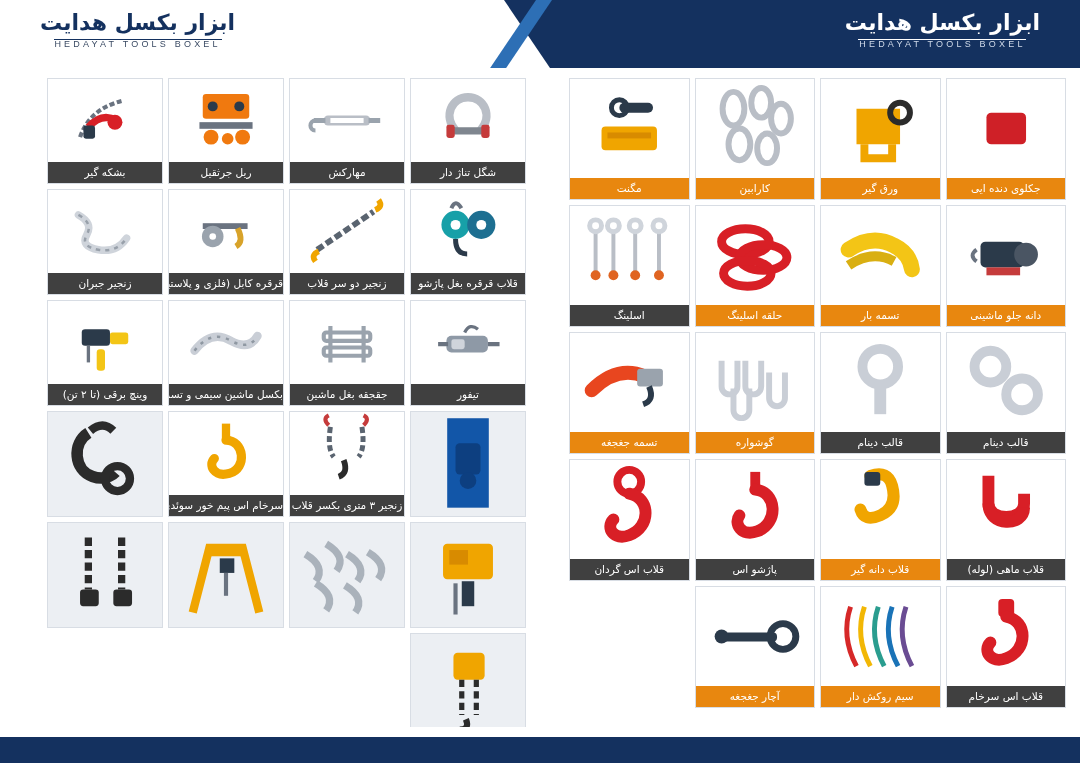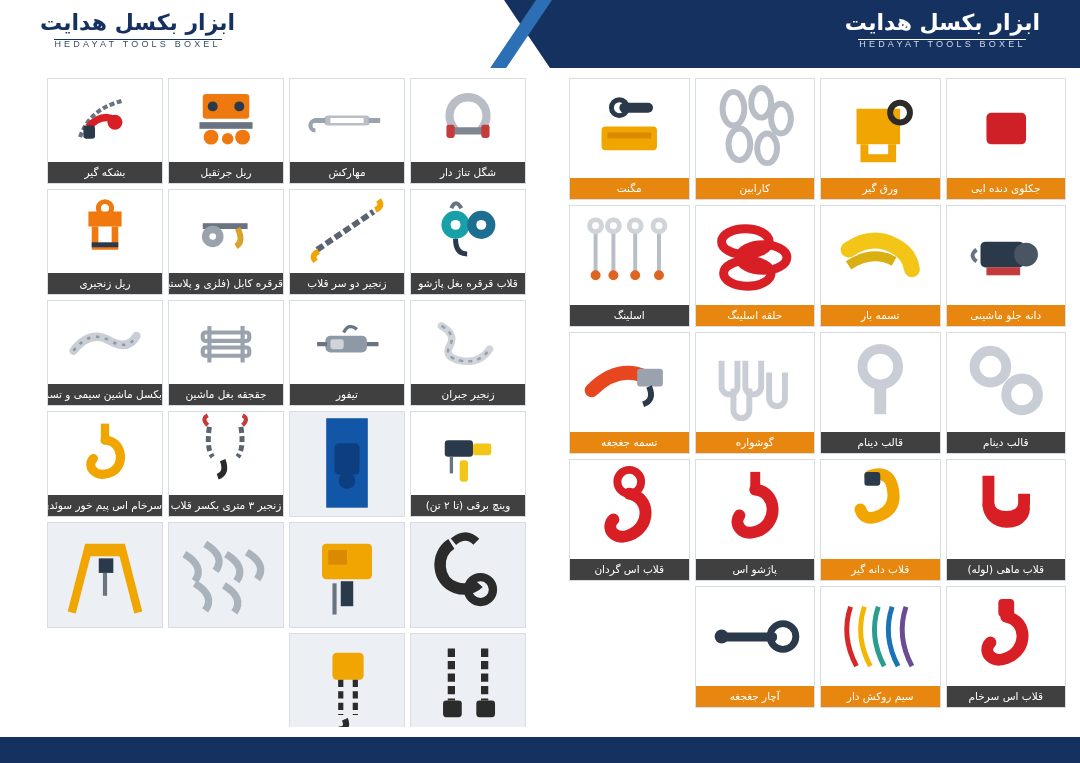--- a/index.html
+++ b/index.html
@@ -415,31 +415,20 @@
             <circle cx="34" cy="56" r="13" fill="#9aa3ad"></circle>
             <circle cx="34" cy="56" r="4" fill="#fff"></circle>
             <path d="M64 46 q8 16 -2 22" fill="none" stroke="#d8a32a" stroke-width="7"></path>
           </svg>
         </div>
         <div class="cap cap-blue cap-small">قرقره کابل (فلزی و پلاستیکی)</div>
       </div>
       <div class="card">
         <div class="art">
           <svg viewBox="0 0 100 100" preserveAspectRatio="xMidYMid meet">
-            <path d="M30 26 h40 v18 h-40z" fill="#f0790f"></path>
-            <path d="M38 44 v24 h24 v-24" fill="none" stroke="#f0790f" stroke-width="8"></path>
-            <circle cx="50" cy="22" r="8" fill="none" stroke="#f0790f" stroke-width="6"></circle>
-            <path d="M34 66 h32" stroke="#2b3a4a" stroke-width="6"></path>
-          </svg>
-        </div>
-        <div class="cap cap-blue">ریل زنجیری</div>
-      </div>
-      <div class="card">
-        <div class="art">
-          <svg viewBox="0 0 100 100" preserveAspectRatio="xMidYMid meet">
             <path d="M18 30 q18 10 10 24 q-8 14 14 18 q22 4 34 -14" fill="none" stroke="#cfd4db" stroke-width="9" stroke-linecap="round"></path>
             <path d="M18 30 q18 10 10 24 q-8 14 14 18 q22 4 34 -14" fill="none" stroke="#98a0aa" stroke-width="3" stroke-dasharray="5 6"></path>
           </svg>
         </div>
         <div class="cap cap-blue">زنجیر جبران</div>
       </div>
       <div class="card">
         <div class="art">
           <svg viewBox="0 0 100 100" preserveAspectRatio="xMidYMid meet">
             <rect x="24" y="42" width="50" height="20" rx="6" fill="#8e99a6"></rect>

